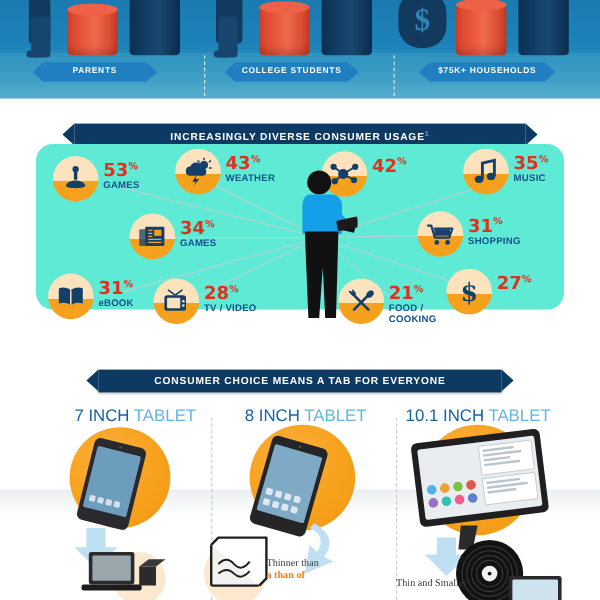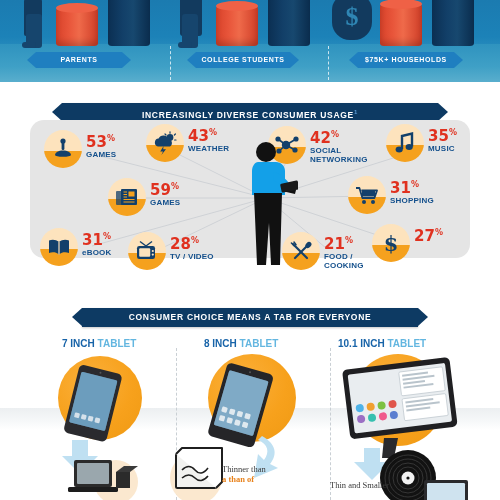--- a/index.html
+++ b/index.html
@@ -79,21 +79,21 @@
     content:"";position:absolute;top:0;
     border-top:9.5px solid transparent;border-bottom:9.5px solid transparent;
   }
   .banner::before{left:-10px;border-right:10px solid #0d3a63;}
   .banner::after{right:-10px;border-left:10px solid #0d3a63;}
   .banner sup{font-size:6px;color:#5b9bd5;vertical-align:super;}
 
   
   .usage-wrap{
     position:absolute;left:30px;top:120px;width:440px;height:138px;
-    background:#e5e5e5;border-radius:14px;
+    background:#5eead4;border-radius:14px;
   }
   .usage-item{position:absolute;}
   .ic{
     position:absolute;left:0;top:0;width:38px;height:38px;border-radius:50%;
     background:linear-gradient(180deg,#fde3bd 0%,#fde3bd 55%,#f5a11e 55%,#f5a11e 100%);
     overflow:hidden;
   }
   .ic svg{position:absolute;left:50%;top:50%;transform:translate(-50%,-50%);}
   .txt{position:absolute;left:42px;top:2px;white-space:nowrap;}
   .pct{
@@ -103,21 +103,21 @@
   .pct .s{font-size:8px;vertical-align:super;}
   .lbl{
     color:#14508c;font-size:8px;font-weight:bold;line-height:9px;
     letter-spacing:.2px;margin-top:1px;
   }
   .figure{position:absolute;left:210px;top:18px;width:58px;height:130px;}
   .rays{position:absolute;left:0;top:0;width:440px;height:170px;}
 
   
   .tab-head{
-    position:absolute;font-size:10px;font-weight:bold;white-space:nowrap;text-align:center;
+    position:absolute;font-size:14px;font-weight:normal;white-space:nowrap;text-align:center;
   }
   .tab-head .inch{color:#1763a8;}
   .tab-head .word{color:#63b6e0;}
   .tab-col{position:absolute;top:352px;width:166px;height:148px;}
   .tcircle{
     position:absolute;border-radius:50%;
     background:radial-gradient(circle at 38% 32%,#fbb03b 0%,#f7a11c 55%,#ef9913 100%);
   }
   .shelf{
     position:absolute;left:0;top:408px;width:500px;height:22px;
@@ -244,22 +244,20 @@
           </g>
           <circle cx="12" cy="11" r="4.2" fill="#13406b"></circle>
           <circle cx="4" cy="5" r="2.6" fill="#13406b"></circle>
           <circle cx="22" cy="5" r="2.6" fill="#13406b"></circle>
           <circle cx="5" cy="17" r="2.6" fill="#13406b"></circle>
           <circle cx="21" cy="16" r="2.6" fill="#13406b"></circle>
         </svg>
       </div>
       <div class="txt">
         <div class="pct"><span>42</span><span class="s">%</span></div>
-        <div class="lbl" style="white-space:pre-line;">SOCIAL
-NETWORKING</div>
       </div>
     </div>
 
     <div class="usage-item" style="left:356px;top:4px;">
       <div class="ic">
         <svg width="22" height="24" viewBox="0 0 22 24">
           <path d="M8 18V5l10-2.4v13" stroke="#13406b" stroke-width="2.4" fill="none"></path>
           <ellipse cx="5.2" cy="18.4" rx="3.6" ry="3" fill="#13406b"></ellipse>
           <ellipse cx="15.2" cy="16" rx="3.6" ry="3" fill="#13406b"></ellipse>
         </svg>
@@ -279,21 +277,21 @@
           <g stroke="#f5a11e" stroke-width="1">
             <line x1="9.5" y1="6" x2="13" y2="6"></line>
               <line x1="9.5" y1="8.5" x2="13" y2="8.5"></line>
             <line x1="9.5" y1="11" x2="13" y2="11"></line>
               <line x1="9.5" y1="13.5" x2="20.5" y2="13.5"></line>
             <line x1="9.5" y1="16" x2="20.5" y2="16"></line>
           </g>
         </svg>
       </div>
       <div class="txt">
-        <div class="pct"><span>59</span><span class="s">%</span></div>
+        <div class="pct"><span>34</span><span class="s">%</span></div>
         <div class="lbl">GAMES</div>
       </div>
     </div>
 
     <div class="usage-item" style="left:318px;top:56px;">
       <div class="ic">
         <svg width="26" height="22" viewBox="0 0 26 22">
           <path d="M2 4h3.4l3 10h12l2.6-7.6H7.4" stroke="#13406b" stroke-width="1.8" fill="none" stroke-linejoin="round"></path>
           <rect x="8" y="7" width="13" height="5.5" fill="#13406b"></rect>
           <circle cx="10" cy="18" r="2" fill="#13406b"></circle>

